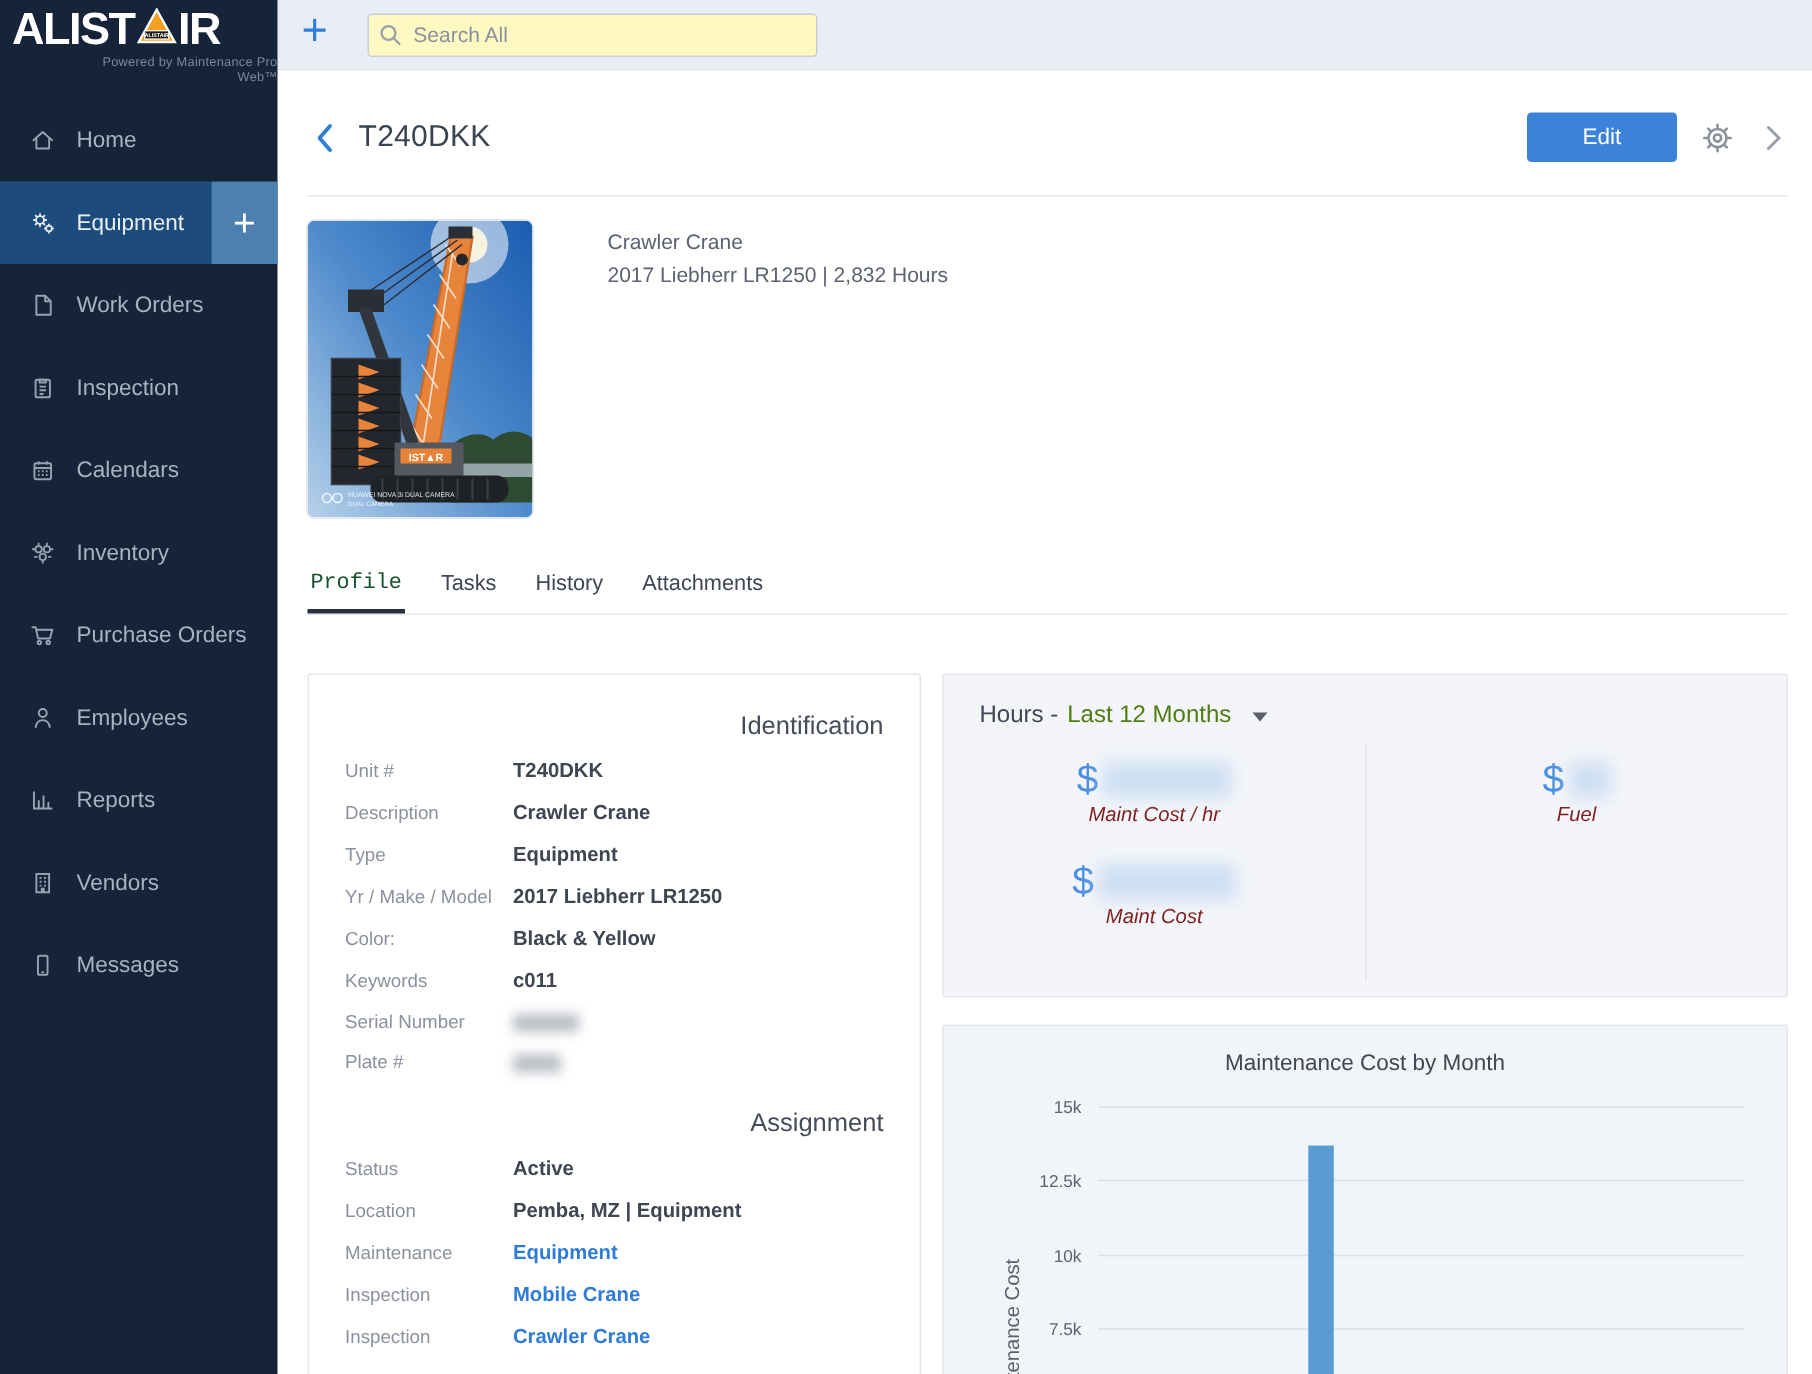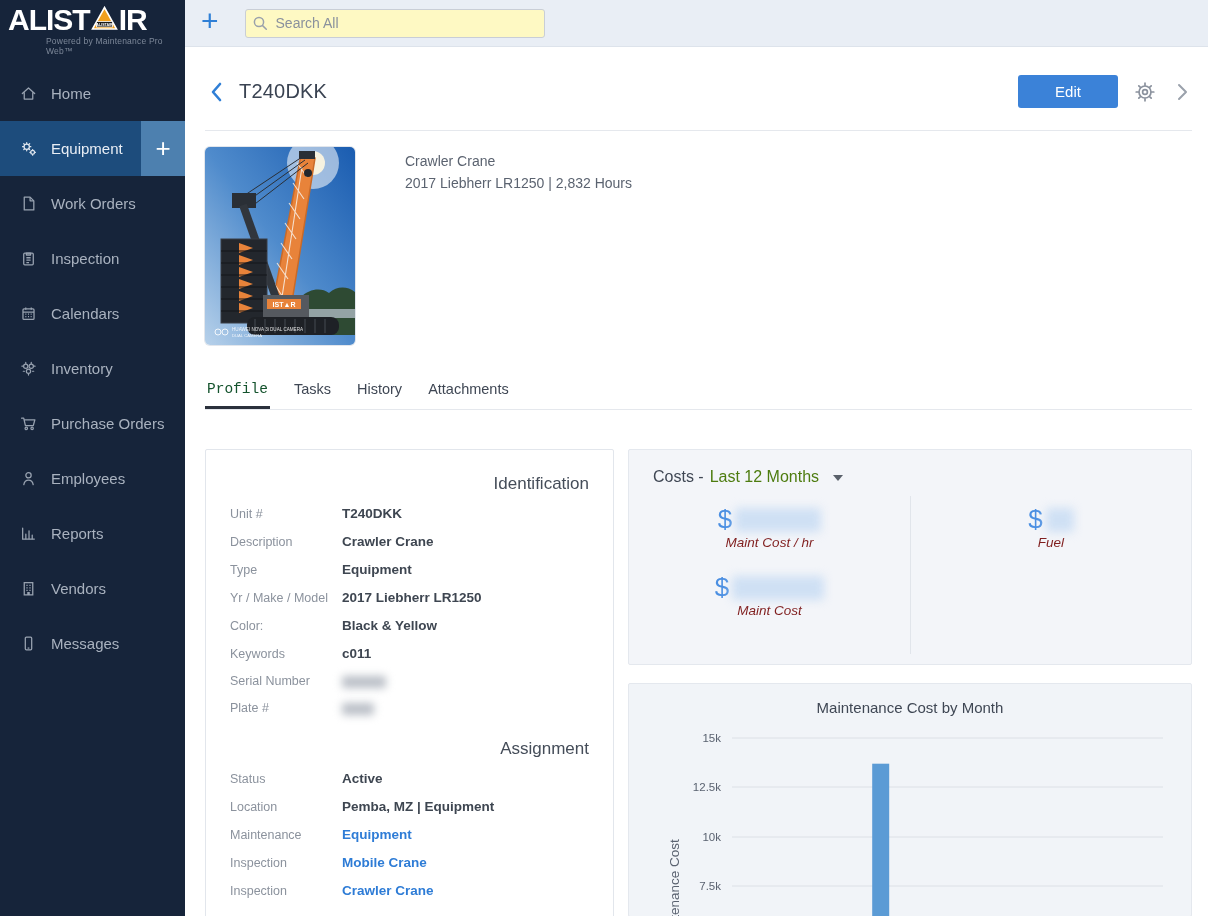--- a/index.html
+++ b/index.html
@@ -2,21 +2,21 @@
 <html><head>
 <meta charset="utf-8">
 <style>
   * { box-sizing: border-box; margin: 0; padding: 0; }
   html,body { width:1208px; height:916px; overflow:hidden; background:#fff;
     font-family:"Liberation Sans", sans-serif; }
   .app { position:relative; width:1208px; height:916px; }
 
   
   .sidebar { position:absolute; left:0; top:0; width:185px; height:916px;
-    background:#16243a; color:#a9b2bf; z-index:3; }
+    background:#16243a; color:#a9b2bf; z-index:3;text-align:right; }
   .logo-block { padding:5px 0 0 8px; cursor:pointer; }
   .logo-line { display:flex; align-items:center; }
   .logo-text { color:#fff; font-weight:800; font-size:30px; letter-spacing:-1px; line-height:30px; }
   .logo-tri { margin:0 1px; }
   .tagline { font-size:8.5px; color:#7d8899; margin:1px 0 0 38px; letter-spacing:.2px; }
   .nav { margin-top:10px; }
   .nav-item { display:flex; align-items:center; height:55px; padding-left:20px;
     font-size:15px; cursor:pointer; }
   .nav-item .nicon { width:17px; height:17px; margin-right:14px; flex:0 0 17px; color:#98a2b0; }
   .nav-item.active { padding-left:0; }
@@ -417,21 +417,21 @@
         <div class="kv-row">
           <span class="kv-label">Inspection</span>
           <span class="kv-value link">Crawler Crane</span>
         </div>
 
       </div>
 
       <div class="right-col">
         <div class="costs-card">
           <div class="costs-header">
-            <span class="costs-title-prefix">Costs -</span>
+            <span class="costs-title-prefix">Hours -</span>
             <span class="costs-title-period">Last 12 Months</span>
             <span class="caret-down"></span>
           </div>
           <div class="costs-body">
             <div class="costs-half stat-pad">
               <div class="stat">
                 <div class="stat-value">
                   <span class="dollar">$</span>
                   <span class="blur-money money-hr"></span>
                 </div>

